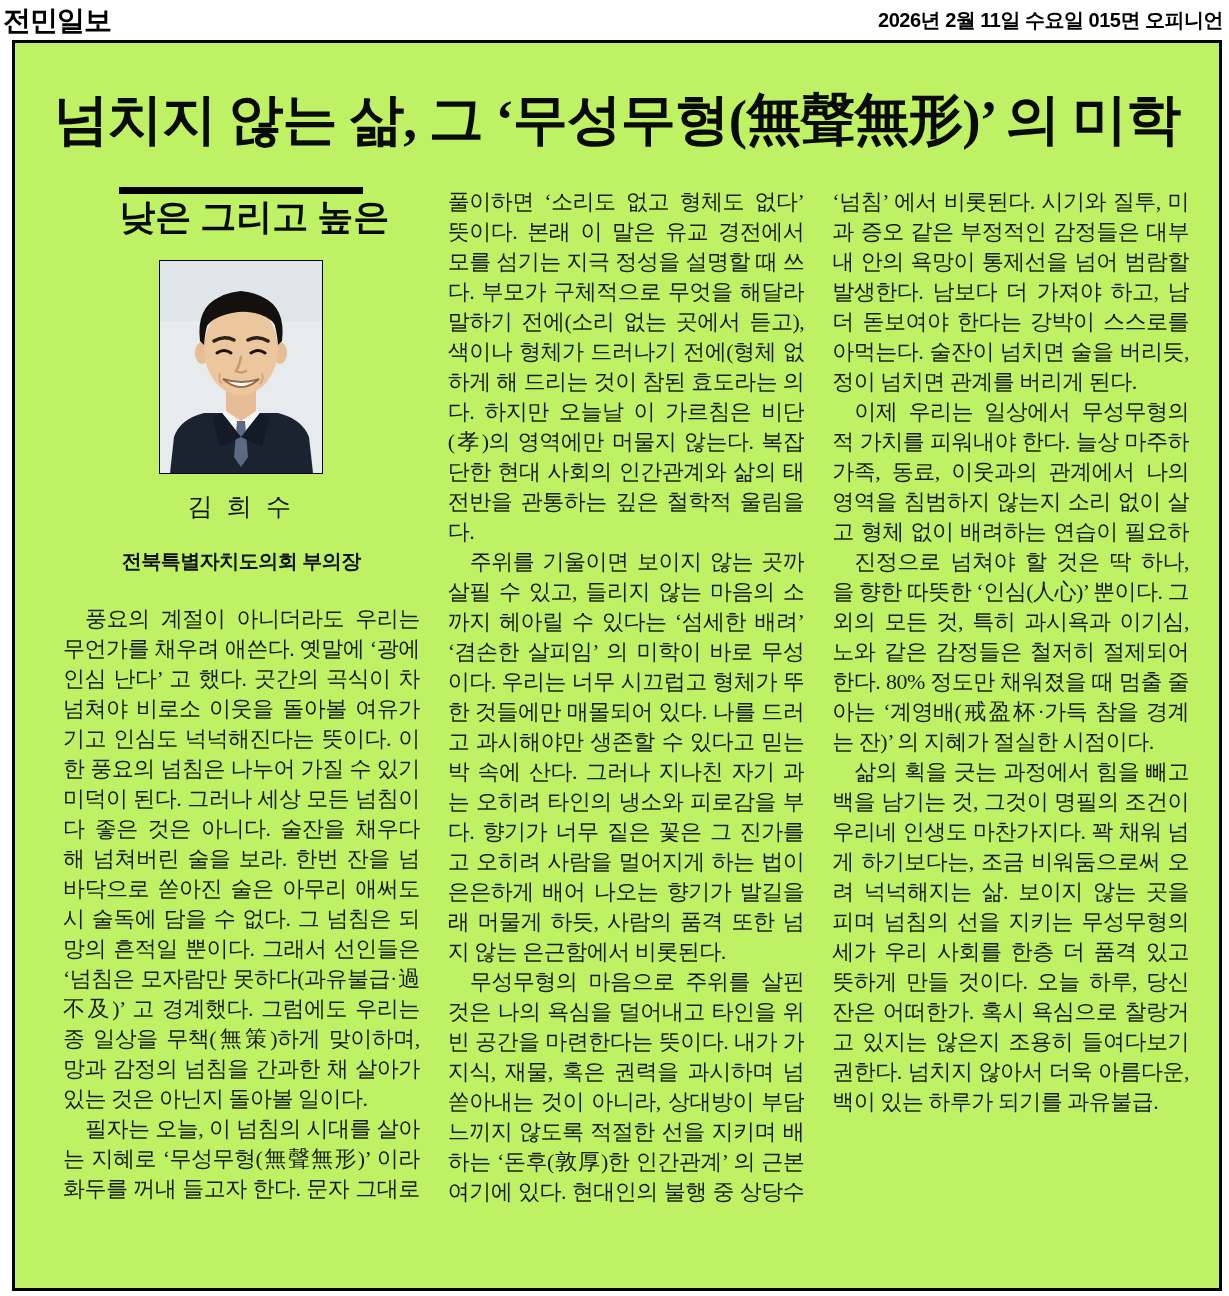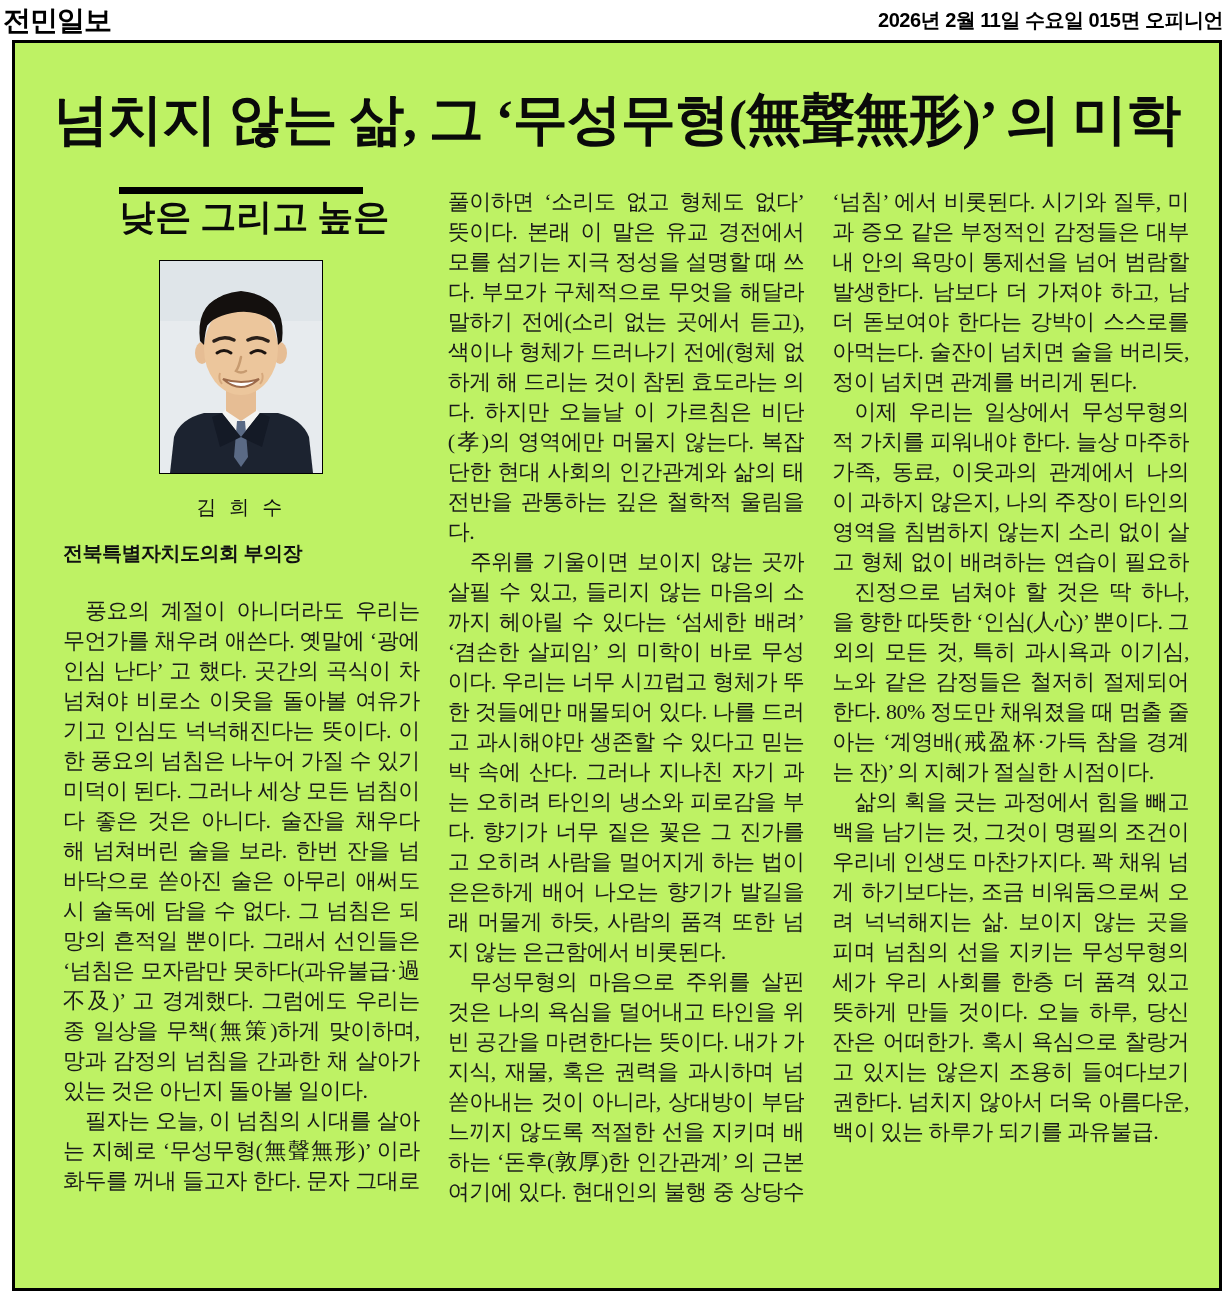--- a/index.html
+++ b/index.html
@@ -30,23 +30,23 @@
   .line.p-end { text-align-last:left; }
 
   
   .series { width:244px; margin:0 auto; text-align:center; }
   .series-bar { height:7px; background:#000; }
   .series-title { margin-top:8px; font-size:36px; font-weight:bold; letter-spacing:0px;
                   white-space:nowrap; color:#0a0a0a; }
 
   .photo-frame { width:164px; height:214px; margin:28px auto 0 auto; border:1px solid #000;
                  background:#e8ecef; overflow:hidden; }
-  .author-name { margin-top:18px; text-align:center; font-size:20px; letter-spacing:4px;
+  .author-name { margin-top:18px; text-align:center; font-size:25px; letter-spacing:4px;
                  color:#111; }
-  .author-role { margin-top:16px; font-size:20px; font-weight:bold;
+  .author-role { margin-top:24px; text-align:center; font-size:20px; font-weight:bold;
                  font-family:"Liberation Sans", sans-serif; color:#111; letter-spacing:-0.5px; }
   .col1-body { margin-top:28px; }
 </style>
 </head>
 <body>
 
 <div class="page">
 
   <div class="masthead">
     <span class="paper-name">전민일보</span>
@@ -174,21 +174,20 @@
           <div class="line">‘넘침’ 에서 비롯된다. 시기와 질투, 미움</div>
           <div class="line">과 증오 같은 부정적인 감정들은 대부분</div>
           <div class="line">내 안의 욕망이 통제선을 넘어 범람할 때</div>
           <div class="line">발생한다. 남보다 더 가져야 하고, 남보다</div>
           <div class="line">더 돋보여야 한다는 강박이 스스로를 갉</div>
           <div class="line">아먹는다. 술잔이 넘치면 술을 버리듯, 감</div>
           <div class="line p-end">정이 넘치면 관계를 버리게 된다.</div>
           <div class="line p-start">이제 우리는 일상에서 무성무형의 실험</div>
           <div class="line">적 가치를 피워내야 한다. 늘상 마주하는</div>
           <div class="line">가족, 동료, 이웃과의 관계에서 나의 언행</div>
-          <div class="line">이 과하지 않은지, 나의 주장이 타인의</div>
           <div class="line">영역을 침범하지 않는지 소리 없이 살피</div>
           <div class="line p-end">고 형체 없이 배려하는 연습이 필요하다.</div>
           <div class="line p-start">진정으로 넘쳐야 할 것은 딱 하나, 사람</div>
           <div class="line">을 향한 따뜻한 ‘인심(人心)’ 뿐이다. 그</div>
           <div class="line">외의 모든 것, 특히 과시욕과 이기심, 분</div>
           <div class="line">노와 같은 감정들은 철저히 절제되어야</div>
           <div class="line">한다. 80% 정도만 채워졌을 때 멈출 줄</div>
           <div class="line">아는 ‘계영배(戒盈杯·가득 참을 경계하</div>
           <div class="line p-end">는 잔)’ 의 지혜가 절실한 시점이다.</div>
           <div class="line p-start">삶의 획을 긋는 과정에서 힘을 빼고 여</div>

